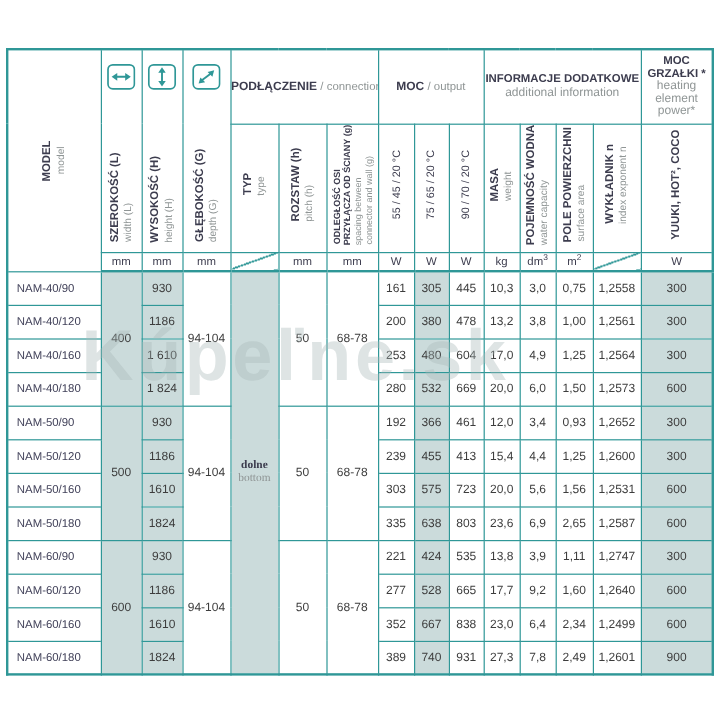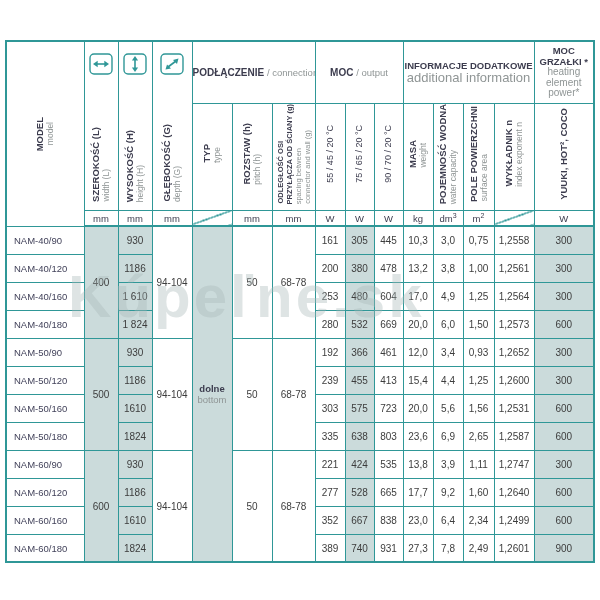--- a/index.html
+++ b/index.html
@@ -36,21 +36,21 @@
 
   .modelwrap{height:178px;display:flex;align-items:center;justify-content:center;}
   .modelwrap .vtext{padding:0;}
 
   .gl{font-size:10px;white-space:nowrap;}
   .gl .en{font-size:9.5px;}
   .info-lines div{line-height:12px;white-space:nowrap;}
   .grz-lines div{line-height:10.5px;white-space:nowrap;font-size:10px;}
   .grz-lines .pl{font-size:9.5px;}
 
-  .typ-val div{line-height:11px;font-size:9.5px;}
+  .typ-val div{line-height:11px;font-size:9.5px;font-family:Liberation Serif, serif;}
 
   .diag{background:linear-gradient(to bottom right,transparent calc(50% - 0.7px),var(--teal) calc(50% - 0.7px),var(--teal) calc(50% + 0.7px),transparent calc(50% + 0.7px));}
 
   sup{font-size:7px;vertical-align:super;line-height:0;}
 
   .watermark{position:absolute;left:68px;top:262px;width:520px;font-size:60px;font-weight:bold;
     color:rgba(168,184,184,0.38);letter-spacing:3px;z-index:5;pointer-events:none;white-space:nowrap;}
   svg .stroke{stroke:var(--teal);fill:none;}
   svg .fill{fill:var(--teal);}
 </style>
@@ -137,21 +137,21 @@
       <span class="pl">PODŁĄCZENIE</span>
       <span class="en">/ connection</span>
     </td>
     <td colspan="3" class="bl2 bb2 gl">
       <span class="pl">MOC</span>
       <span class="en">/ output</span>
     </td>
     <td colspan="4" class="bl2 bb2">
       <div class="info-lines">
         <div class="pl" style="font-size:9.5px;">INFORMACJE DODATKOWE</div>
-        <div class="en" style="font-size:13px;">additional information</div>
+        <div class="en" style="font-size:10px;">additional information</div>
       </div>
     </td>
     <td class="bl2 bb2">
       <div class="grz-lines">
         <div class="pl">MOC</div>
         <div class="pl">GRZAŁKI *</div>
         <div class="en">heating</div>
         <div class="en">element</div>
         <div class="en">power*</div>
       </div>

